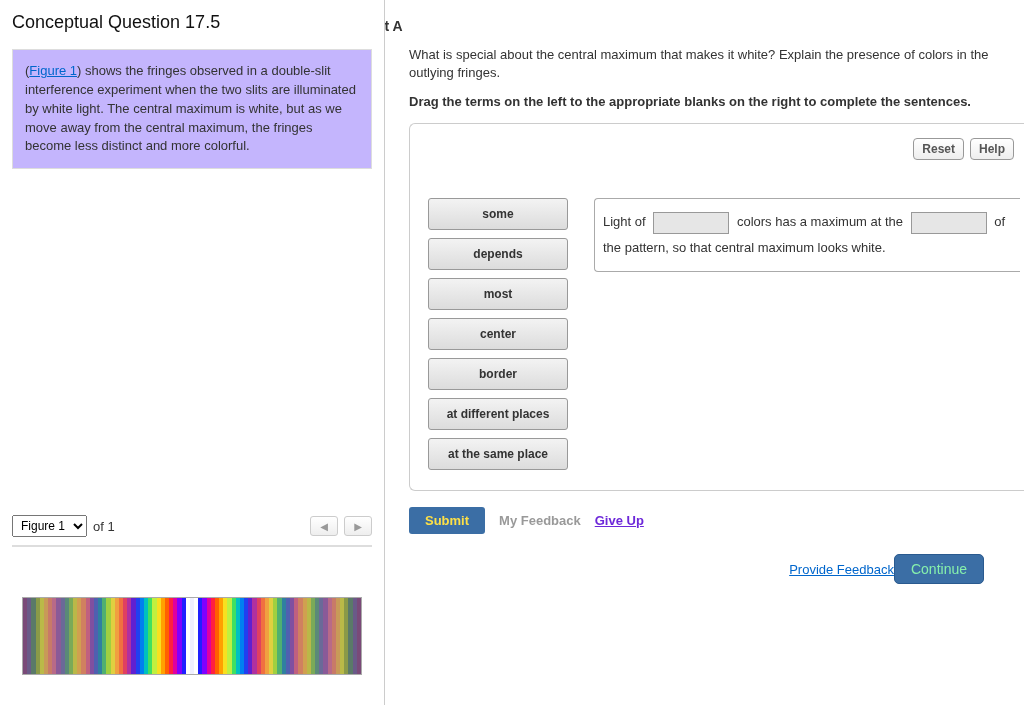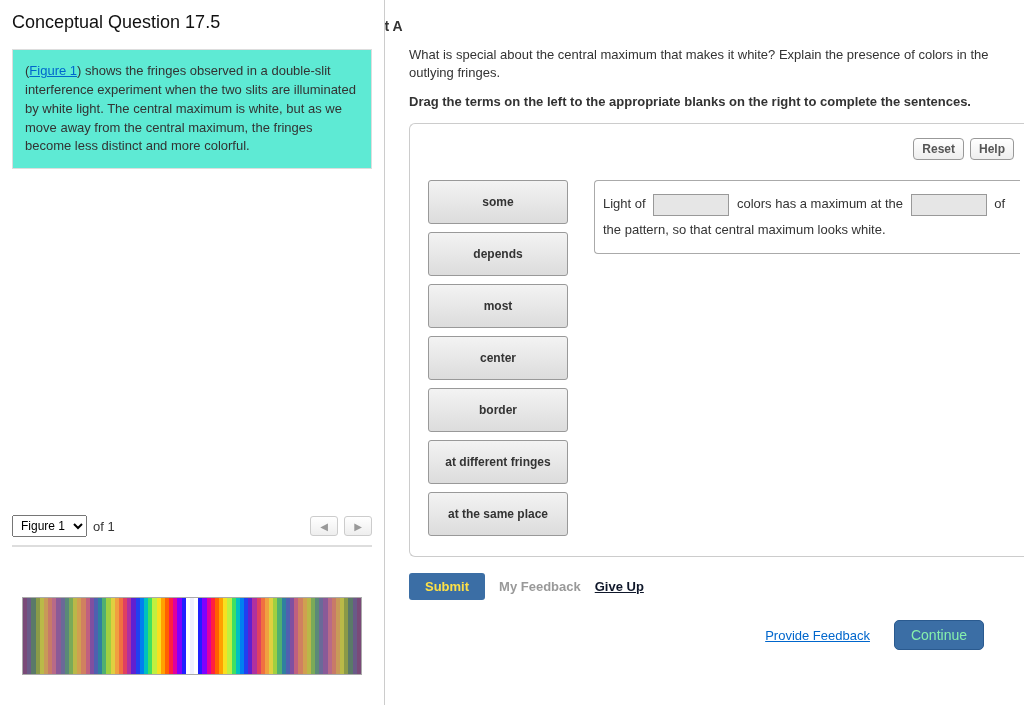--- a/index.html
+++ b/index.html
@@ -1,49 +1,49 @@
 <!DOCTYPE html>
 <html><head>
 <meta charset="utf-8">
 <style>
 * { box-sizing: border-box; margin: 0; padding: 0; }
 body { font-family: Arial, Helvetica, sans-serif; font-size: 13px; color: #333; background: #fff; width: 1024px; height: 705px; overflow: hidden; }
 .container { display: flex; height: 100%; }
 .left-panel { width: 385px; padding: 12px 12px 0 12px; border-right: 1px solid #ccc; display: flex; flex-direction: column; }
 .q-title { font-size: 18px; font-weight: normal; color: #111; margin-bottom: 16px; }
-.desc-box { border: 1px solid #ddd; background: #5eead4; padding: 12px; font-size: 13px; line-height: 1.45; color: #333; }
+.desc-box { border: 1px solid #ddd; background: #c4b5fd; padding: 12px; font-size: 13px; line-height: 1.45; color: #333; }
 .desc-box a { color: #0066cc; text-decoration: underline; }
 .filler { flex: 1; }
 .fig-nav { display: flex; align-items: center; gap: 6px; margin-bottom: 8px; padding-top: 8px;}
 .fig-select { padding: 2px 4px; font-size: 12px; height: 22px; }
 .fig-of { font-size: 13px; }
 .fig-nav-spacer { flex: 1; }
 .nav-btn { width: 28px; height: 20px; border: 1px solid #ccc; background: linear-gradient(#fff,#eee); border-radius: 3px; font-size: 10px; color: #999; cursor: pointer; display:inline-flex; align-items:center; justify-content:center;}
 .fig-area { border-top: 2px solid #ddd; padding: 50px 0 30px 0; display: flex; flex-direction: column; align-items: center; }
 .fringes { width: 340px; height: 78px; display: flex; border: 1px solid #aaa; }
 .fringe-slice { flex: 1; }
 .right-panel { flex: 1; padding: 18px 0 0 0; position: relative; overflow: hidden;}
 .part-label { font-size: 14px; font-weight: bold; margin-left: -6px; margin-bottom: 12px; }
 .prompt-text { font-size: 13px; line-height: 1.4; margin: 0 0 12px 24px; }
 .instr { font-size: 13px; font-weight: bold; margin: 0 0 14px 24px; }
 .work-area { border: 1px solid #ccc; border-right: none; border-radius: 6px 0 0 6px; margin-left: 24px; padding: 14px 0 20px 18px; position: relative; }
-.top-btns { display: flex; justify-content: flex-end; gap: 6px; margin-bottom: 20px; padding-right: 10px;}
+.top-btns { display: flex; justify-content: flex-end; gap: 6px; margin-bottom: 38px; padding-right: 10px;}
 .small-btn { border: 1px solid #999; border-radius: 4px; background: linear-gradient(#fff,#eee); padding: 3px 8px; font-size: 12px; font-weight: bold; cursor: pointer; color:#555;}
 .drag-row { display: flex; gap: 26px; align-items: flex-start; }
 .terms-col { display: flex; flex-direction: column; gap: 8px; }
-.term { width: 140px; height: 44px; display: flex; align-items: center; justify-content: center; border: 1px solid #999; border-radius: 3px; background: linear-gradient(#f3f3f3,#dcdcdc); font-size: 12px; font-weight: bold; cursor: move; color:#333;}
+.term { width: 140px; height: 32px; display: flex; align-items: center; justify-content: center; border: 1px solid #999; border-radius: 3px; background: linear-gradient(#f3f3f3,#dcdcdc); font-size: 12px; font-weight: bold; cursor: move; color:#333;}
 .blanks-col { display: flex; flex-direction: column; gap: 16px; flex:1; padding-right:4px;}
 .sentence-box { border: 1px solid #aaa; border-right:none; border-radius: 4px 0 0 4px; padding: 10px 8px; font-size: 13px; line-height: 2; }
 .blank { display: inline-block; width: 76px; height: 22px; background: #e6e6e6; border: 1px solid #999; vertical-align: middle; margin: 0 4px; }
 .blank.wide { width: 90px; }
 .submit-row { margin: 16px 0 0 24px; display: flex; align-items: center; gap: 14px; }
 .submit-btn { background: #3b6ea5; color: #fde047; border: none; padding: 6px 16px; font-size: 13px; font-weight: bold; border-radius: 3px; cursor: pointer; }
 .my-answers { color: #999; font-weight: bold; font-size: 13px; }
-.giveup { color: #0f172a; text-decoration: underline; font-weight: bold; font-size: 13px; cursor:pointer;text-align:center;}
-.footer-row { display: flex; justify-content: flex-end; align-items: center; gap: 24px; margin: 20px 40px 0 0; }
+.giveup { color: #6d28d9; text-decoration: underline; font-weight: bold; font-size: 13px; cursor:pointer;text-align:center;}
+.footer-row { display: flex; justify-content: flex-end; align-items: center; margin: 20px 40px 0 0; }
 .feedback-link { color: #0066cc; text-decoration: underline; font-size: 13px; cursor:pointer;}
 .continue-btn { background: #3b6ea5; color: #86efac; border: 1px solid #2a5a8f; padding: 6px 16px; font-size: 14px; border-radius: 5px; cursor: pointer; }
 </style>
 </head>
 <body>
 
 <div class="container">
   <div class="left-panel">
     <div class="q-title">Conceptual Question 17.5</div>
     <div class="desc-box">
@@ -156,21 +156,21 @@
         <button class="small-btn">Reset</button>
         <button class="small-btn">Help</button>
       </div>
       <div class="drag-row">
         <div class="terms-col" id="terms-col">
             <div class="term">some</div>
             <div class="term">depends</div>
             <div class="term">most</div>
             <div class="term">center</div>
             <div class="term">border</div>
-            <div class="term">at different fringes</div>
+            <div class="term">at different places</div>
             <div class="term">at the same place</div>
           </div>
         <div class="blanks-col">
           <div class="sentence-box">
             <span>Light of</span>
             <span class="blank"></span>
             <span>colors has a maximum at the</span>
             <span class="blank"></span>
             <span>of the pattern, so that central maximum looks white.</span>
           </div>

